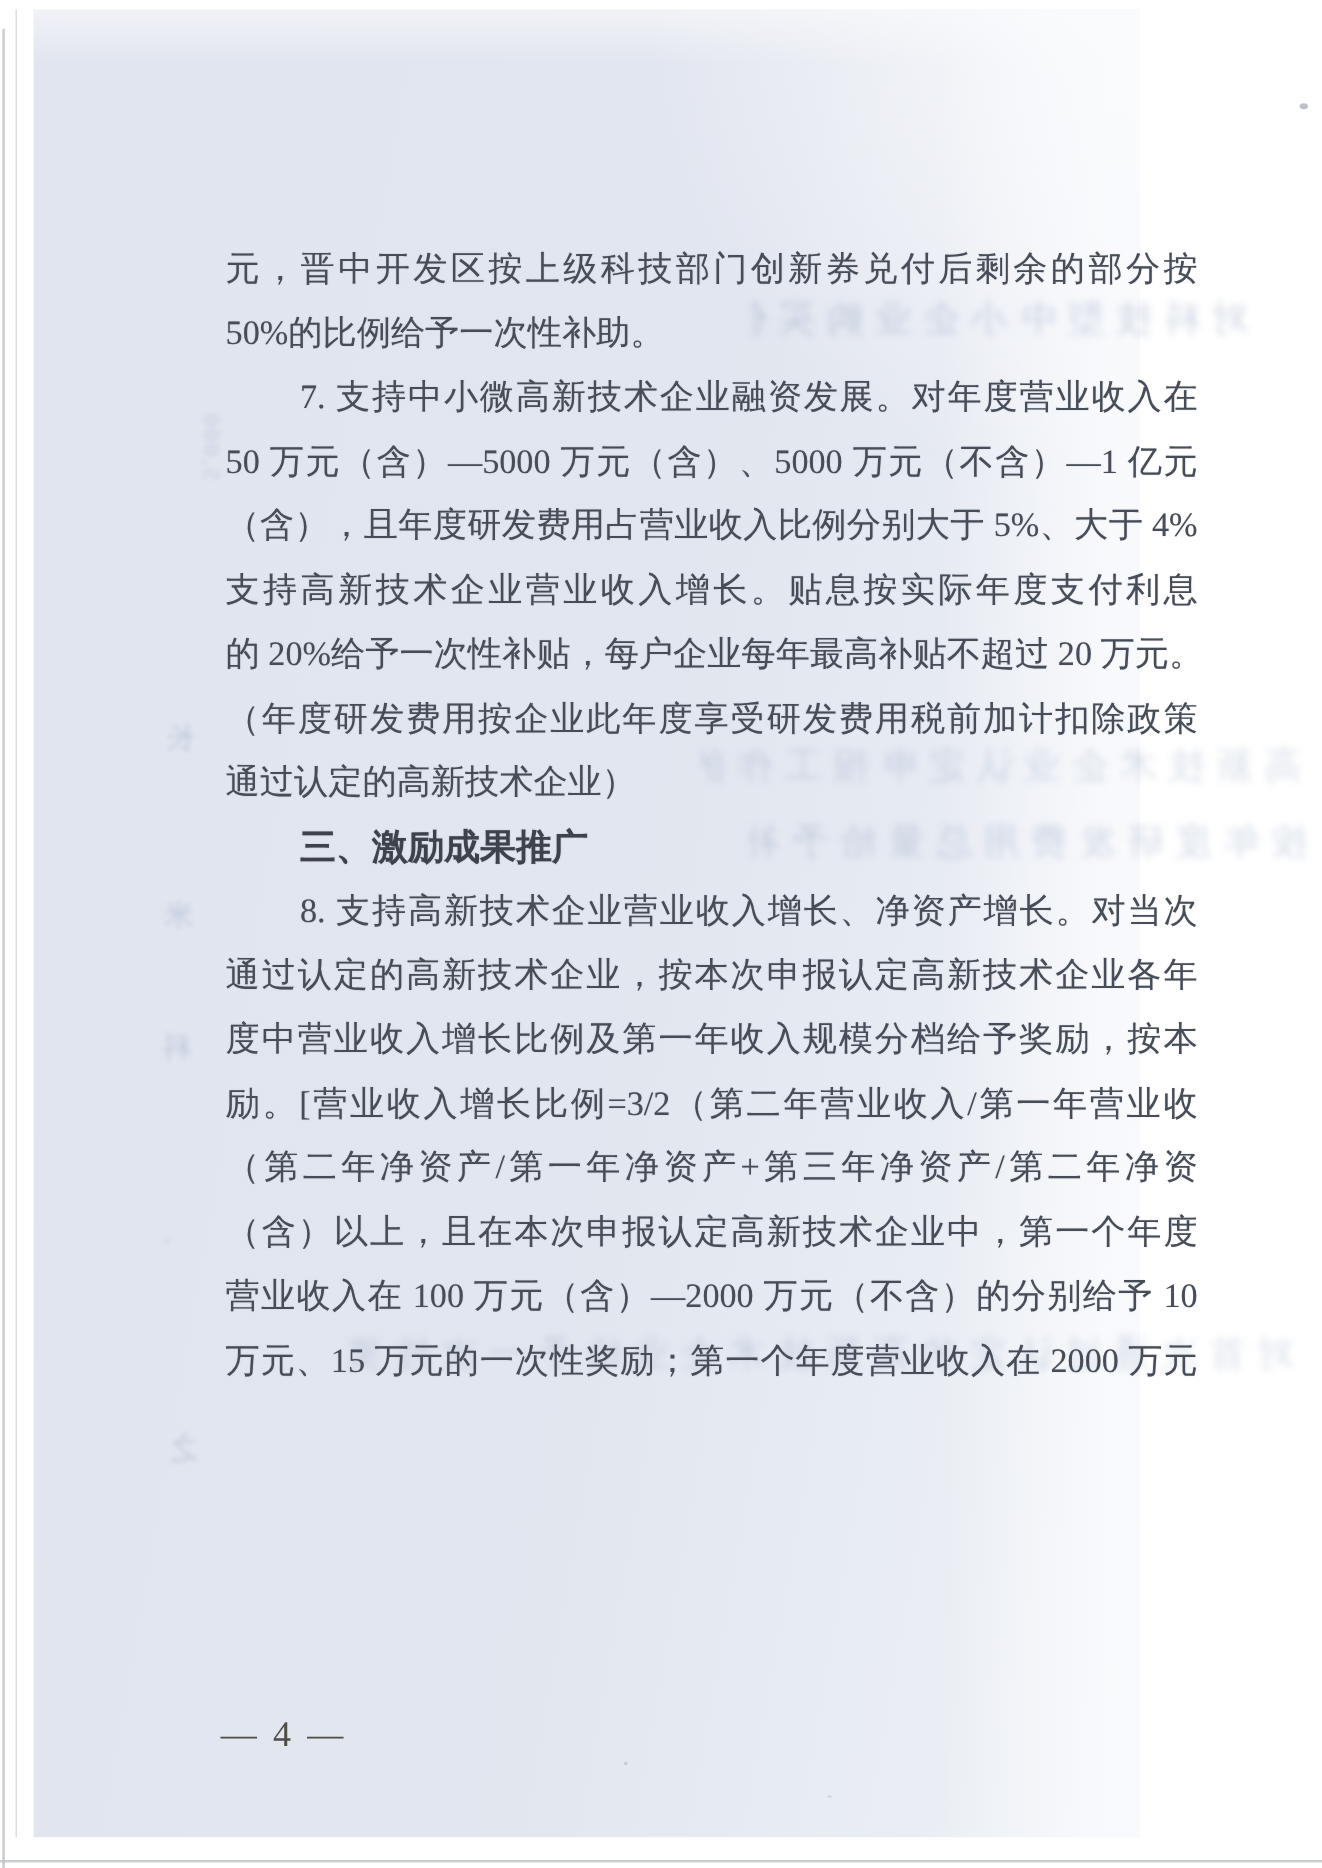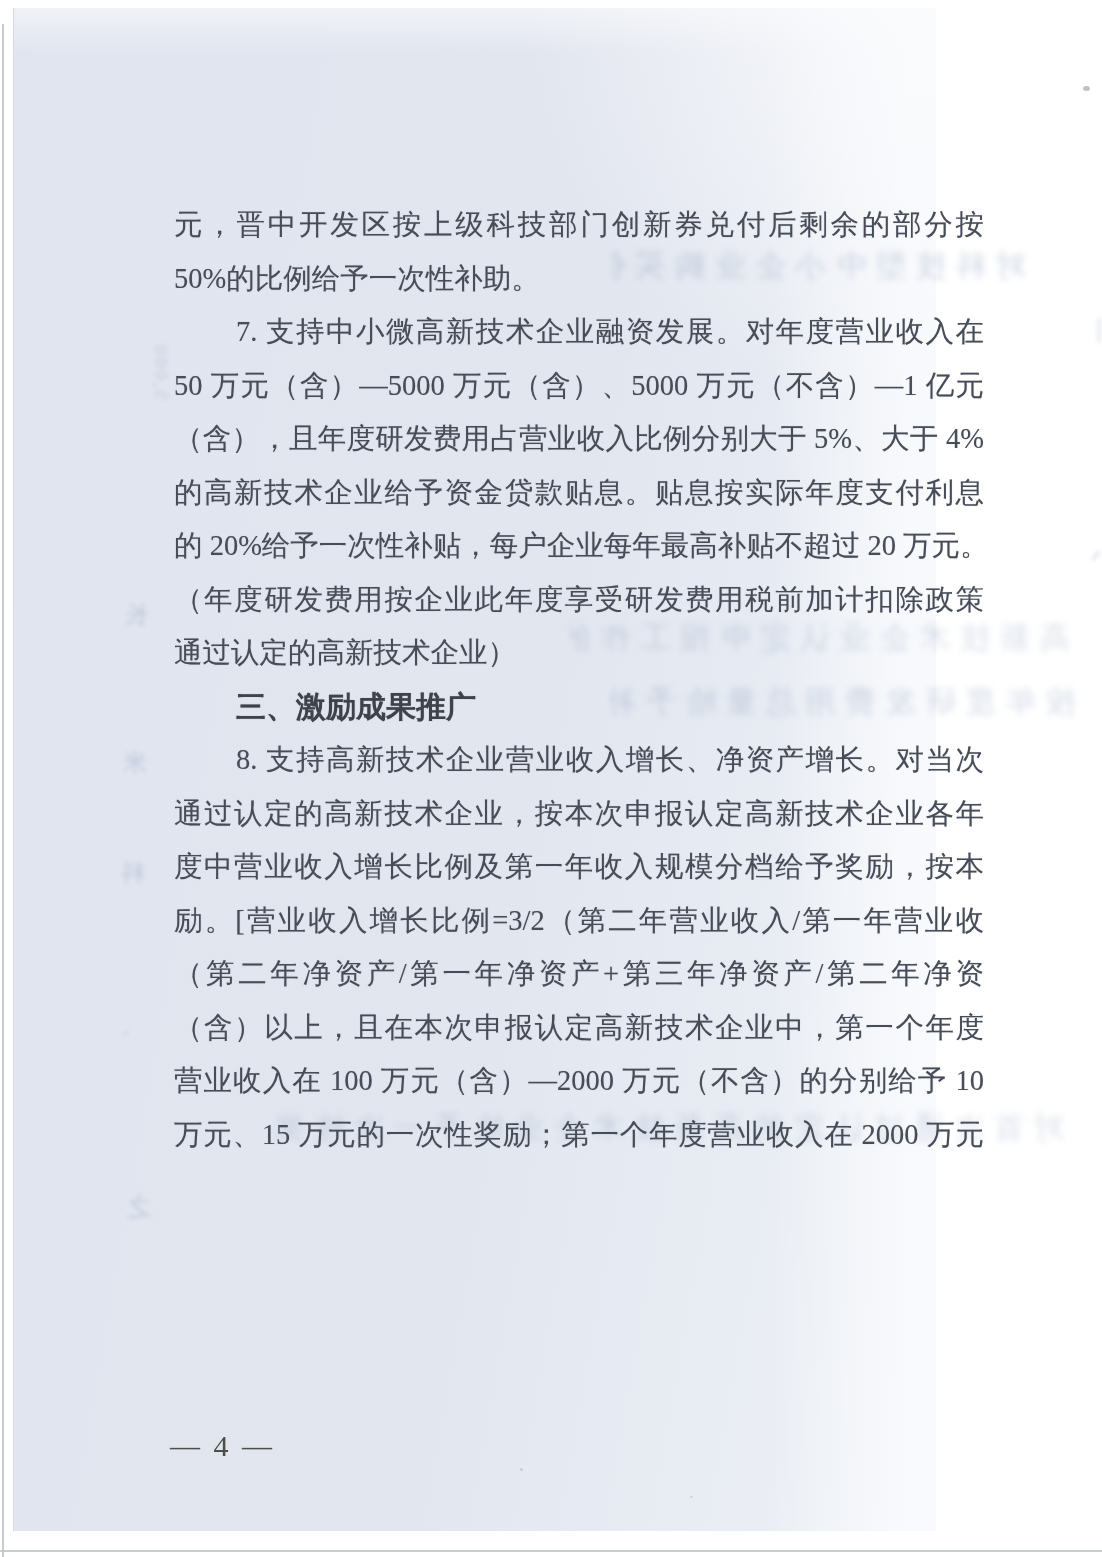--- a/index.html
+++ b/index.html
@@ -1,20 +1,20 @@
 <!DOCTYPE html>
 <html><head>
 <meta charset="utf-8">
 <style>
   html,body{margin:0;padding:0;}
   body{width:1102px;height:1557px;background:#ffffff;overflow:hidden;
        font-family:"Liberation Serif","DejaVu Serif",serif;}
   .scan{position:relative;width:1102px;height:1557px;background:#ffffff;}
 
-  .paper{position:absolute;left:14px;top:8px;width:922px;height:1523px;
+  .paper{position:absolute;left:28px;top:8px;width:922px;height:1523px;
     background:
       radial-gradient(75% 45% at 100% 0%, rgba(250,251,253,0.95) 0%, rgba(250,251,253,0) 60%),
       linear-gradient(to right, rgba(255,255,255,0) 82%, rgba(251,252,254,0.8) 97%),
       linear-gradient(to bottom, rgba(255,255,255,0.5) 0%, rgba(255,255,255,0) 3%),
       linear-gradient(100deg, #e1e5ef 0%, #e2e6ef 55%, #e8ecf3 78%, #eff2f7 100%);
   }
   .paper-rim-left{position:absolute;left:13px;top:8px;width:1px;height:1523px;background:#c9cdd6;opacity:.8;}
   .edge-left{position:absolute;left:2px;top:24px;width:2px;height:1533px;background:#8f959d;opacity:.5;}
   .edge-bottom{position:absolute;left:0;top:1550px;width:1102px;height:2px;background:#bfc3c9;opacity:.85;}
 
@@ -75,21 +75,21 @@
         <div>之</div>
         <div>丨</div>
         <div>丶</div>
       </div>
     <div class="text-block">
         <div class="line">元，晋中开发区按上级科技部门创新券兑付后剩余的部分按</div>
         <div class="line no-fill">50%的比例给予一次性补助。</div>
         <div class="line indent">7. 支持中小微高新技术企业融资发展。对年度营业收入在</div>
         <div class="line">50 万元（含）—5000 万元（含）、5000 万元（不含）—1 亿元</div>
         <div class="line">（含），且年度研发费用占营业收入比例分别大于 5%、大于 4%</div>
-        <div class="line">的高新技术企业给予资金贷款贴息。贴息按实际年度支付利息</div>
+        <div class="line">支持高新技术企业营业收入增长。贴息按实际年度支付利息</div>
         <div class="line">的 20%给予一次性补贴，每户企业每年最高补贴不超过 20 万元。</div>
         <div class="line">（年度研发费用按企业此年度享受研发费用税前加计扣除政策</div>
         <div class="line no-fill">通过认定的高新技术企业）</div>
         <div class="line heading indent no-fill">三、激励成果推广</div>
         <div class="line indent">8. 支持高新技术企业营业收入增长、净资产增长。对当次</div>
         <div class="line">通过认定的高新技术企业，按本次申报认定高新技术企业各年</div>
         <div class="line">度中营业收入增长比例及第一年收入规模分档给予奖励，按本</div>
         <div class="line">励。[营业收入增长比例=3/2（第二年营业收入/第一年营业收</div>
         <div class="line">（第二年净资产/第一年净资产+第三年净资产/第二年净资</div>
         <div class="line">（含）以上，且在本次申报认定高新技术企业中，第一个年度</div>

